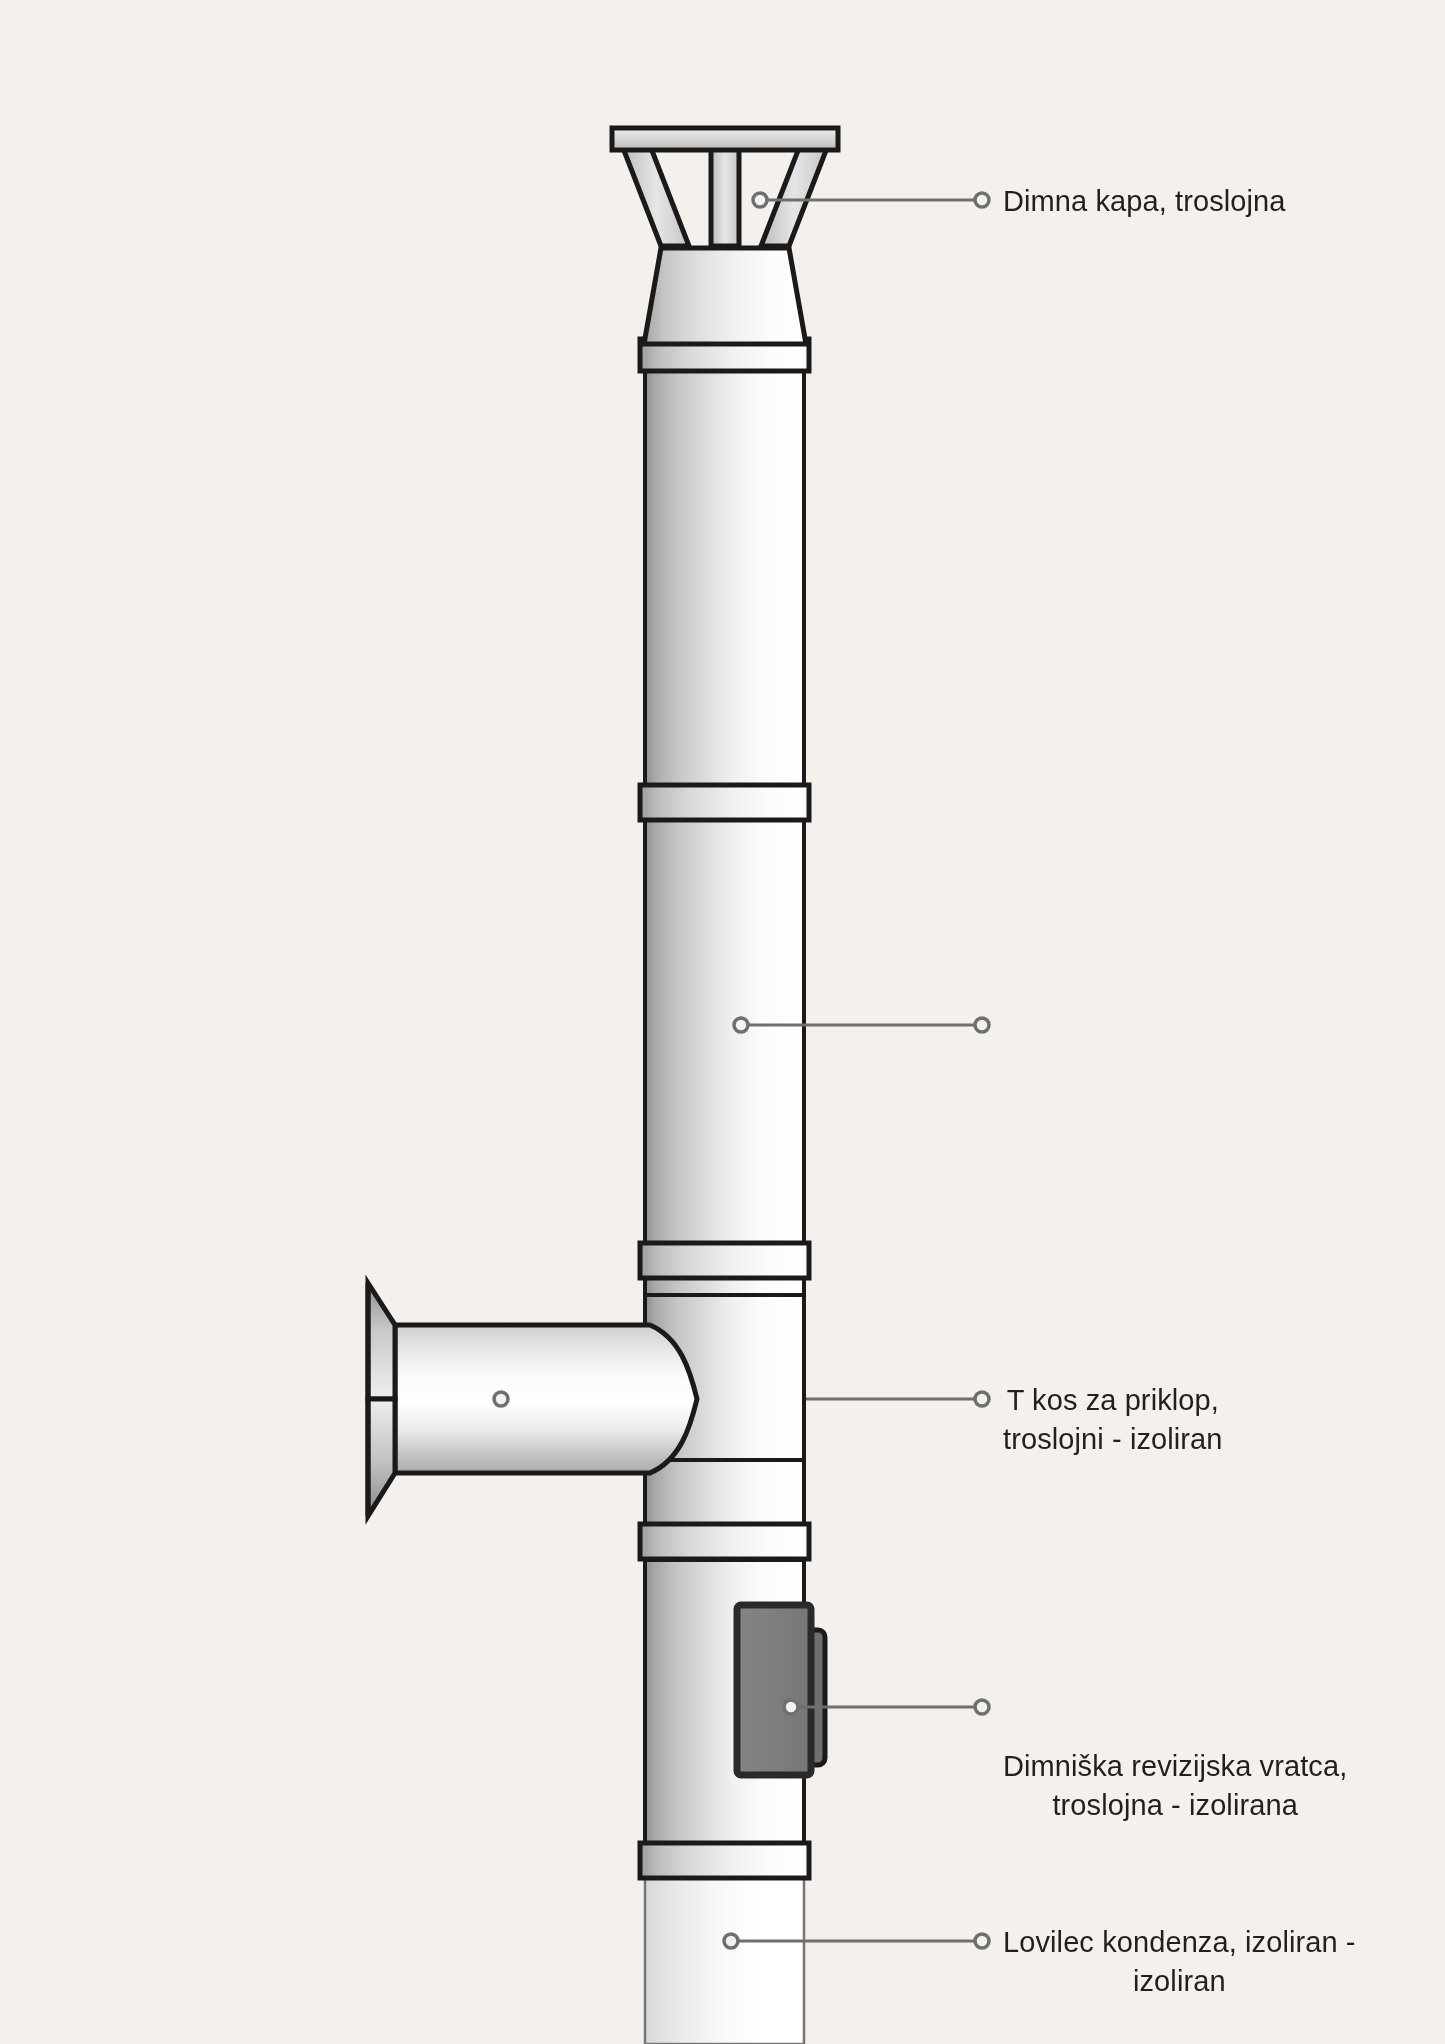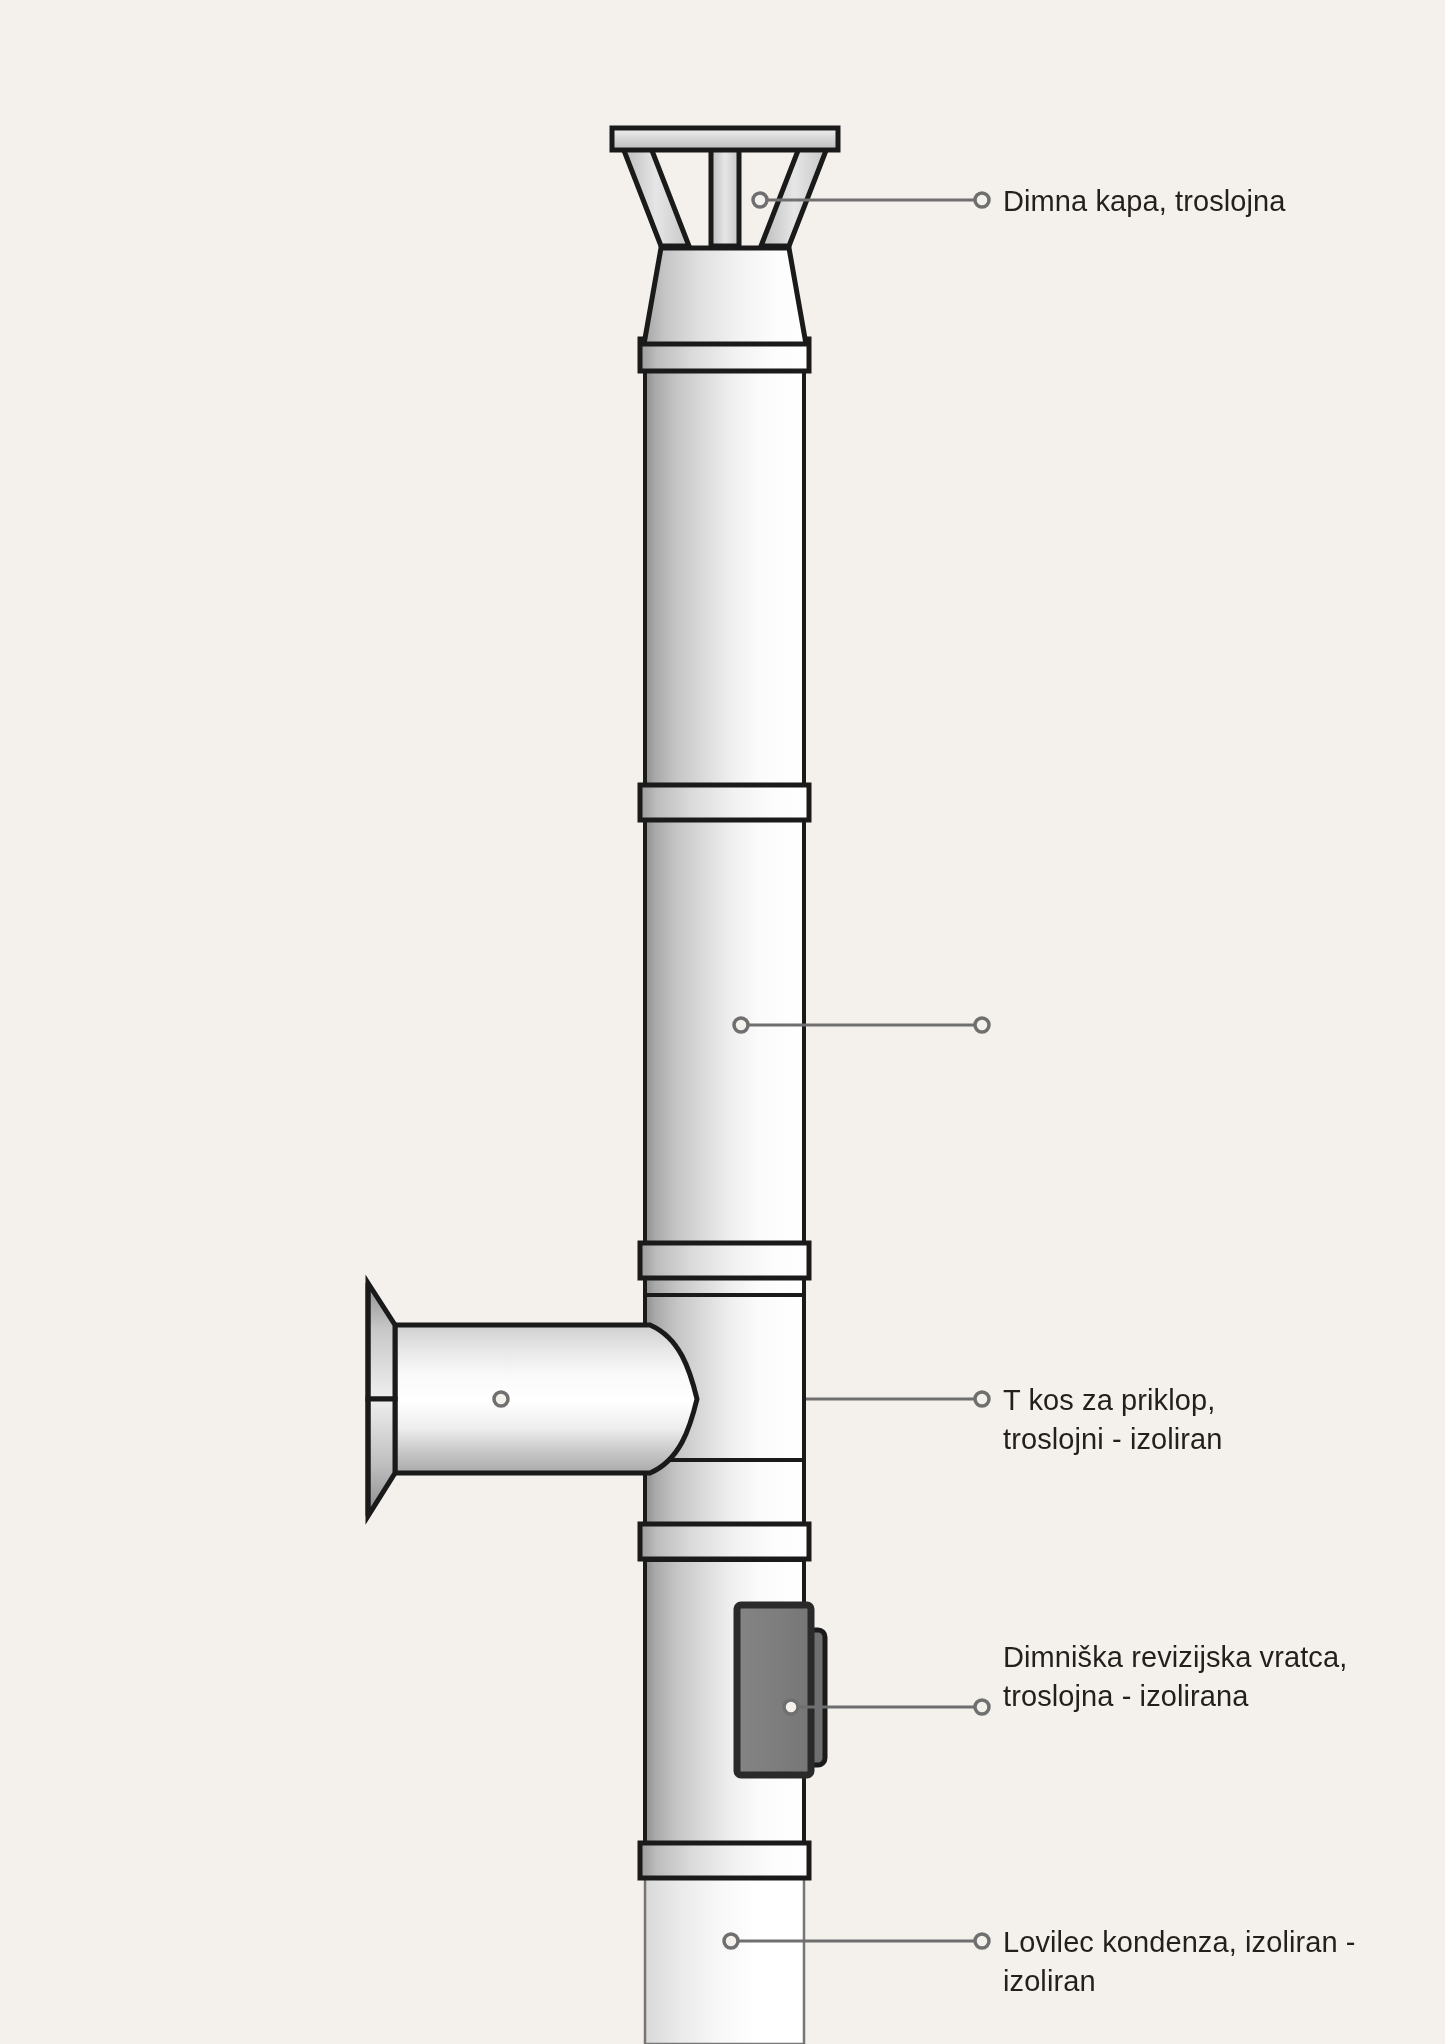--- a/index.html
+++ b/index.html
@@ -13,20 +13,21 @@
     font-family: "Liberation Sans", sans-serif;
     overflow: hidden;
     position: relative;
   }
   #stage {
     position: absolute;
     left: 0;
     top: 0;
     width: 1445px;
     height: 2044px;
+    text-align: center;
   }
   #diagram-svg {
     position: absolute;
     left: 0;
     top: 0;
     width: 1445px;
     height: 2044px;
     display: block;
   }
   .label-layer {
@@ -234,20 +235,20 @@
     </g>
   </svg>
 
   <div class="label-layer">
     <div class="callout-label" style="left:1003px; top:182px;">Dimna kapa, troslojna</div>
 
 
     <div class="callout-label" style="left:1003px; top:1381px;">T kos za priklop,
 troslojni - izoliran</div>
 
-    <div class="callout-label" style="left:1003px; top:1638px;">Dimniška revizijska vratca,
+    <div class="callout-label" style="left:1003px; top:1747px;">Dimniška revizijska vratca,
 troslojna - izolirana</div>
 
     <div class="callout-label" style="left:1003px; top:1923px;">Lovilec kondenza, izoliran -
 izoliran</div>
   </div>
 
 </div>
 
 </body></html>

